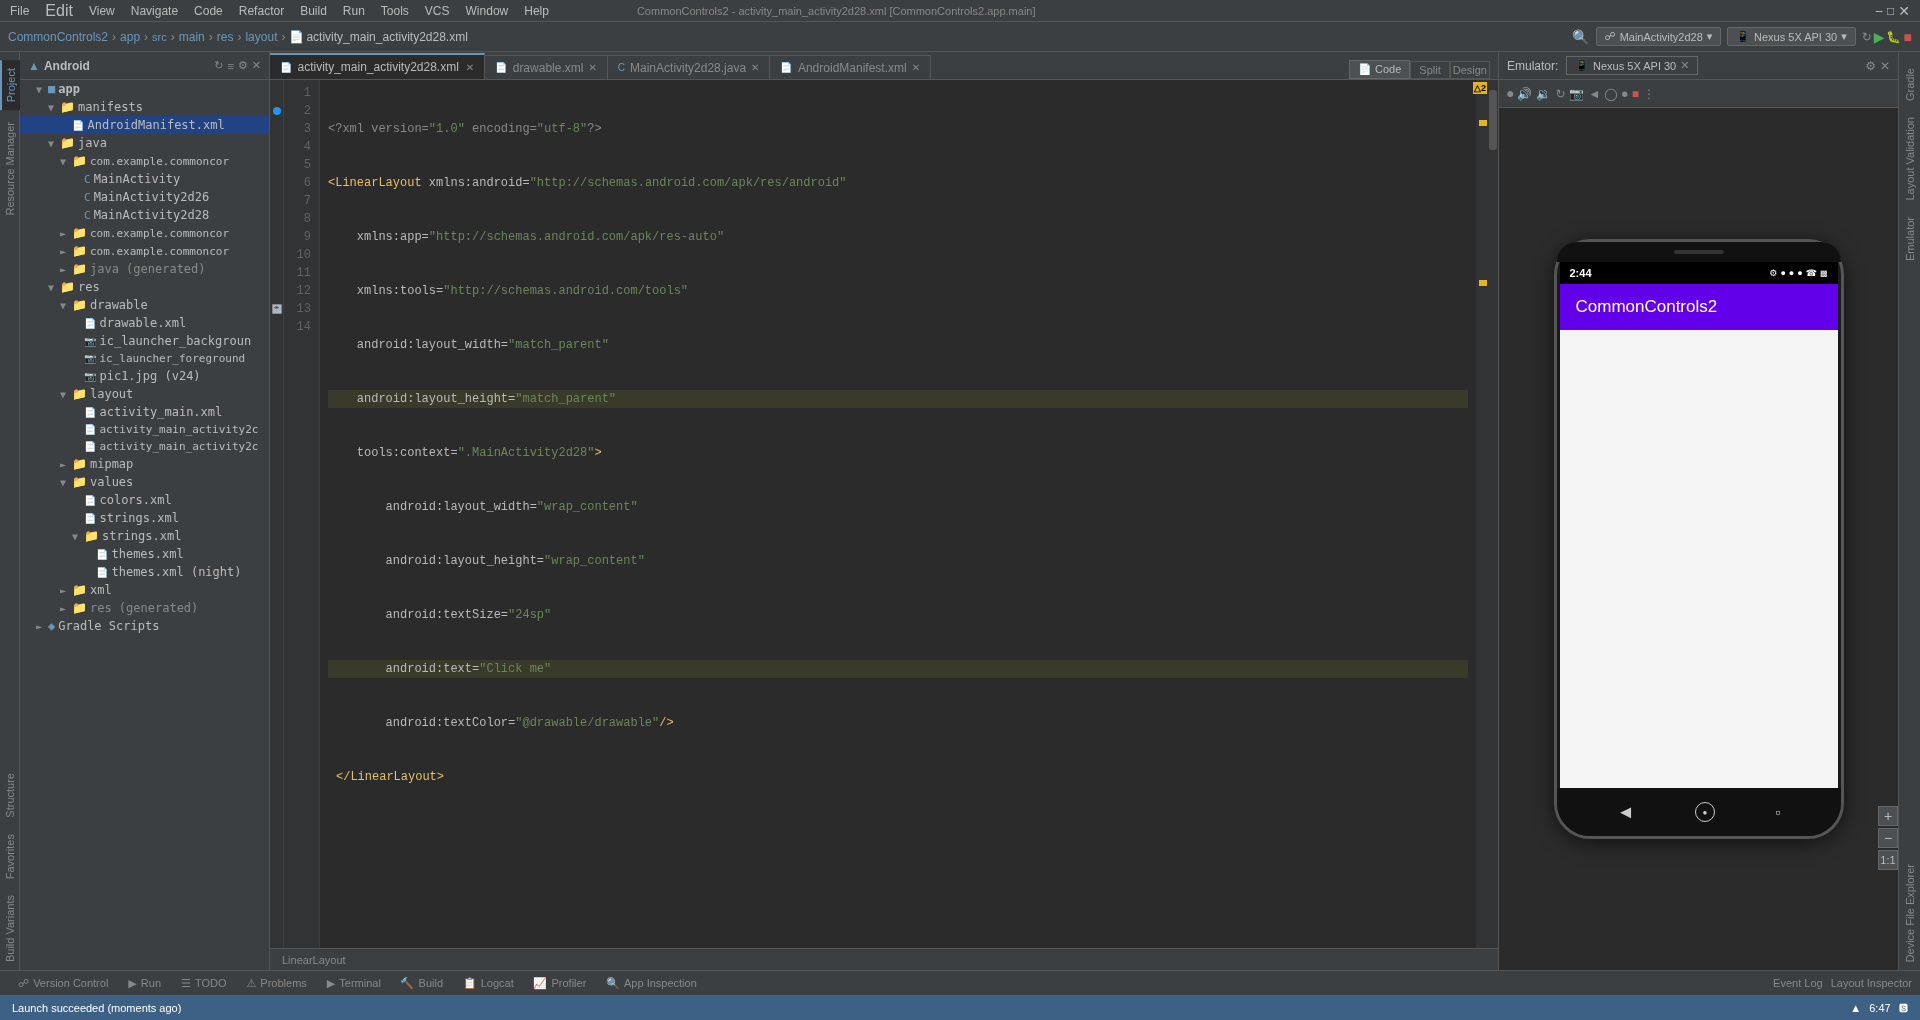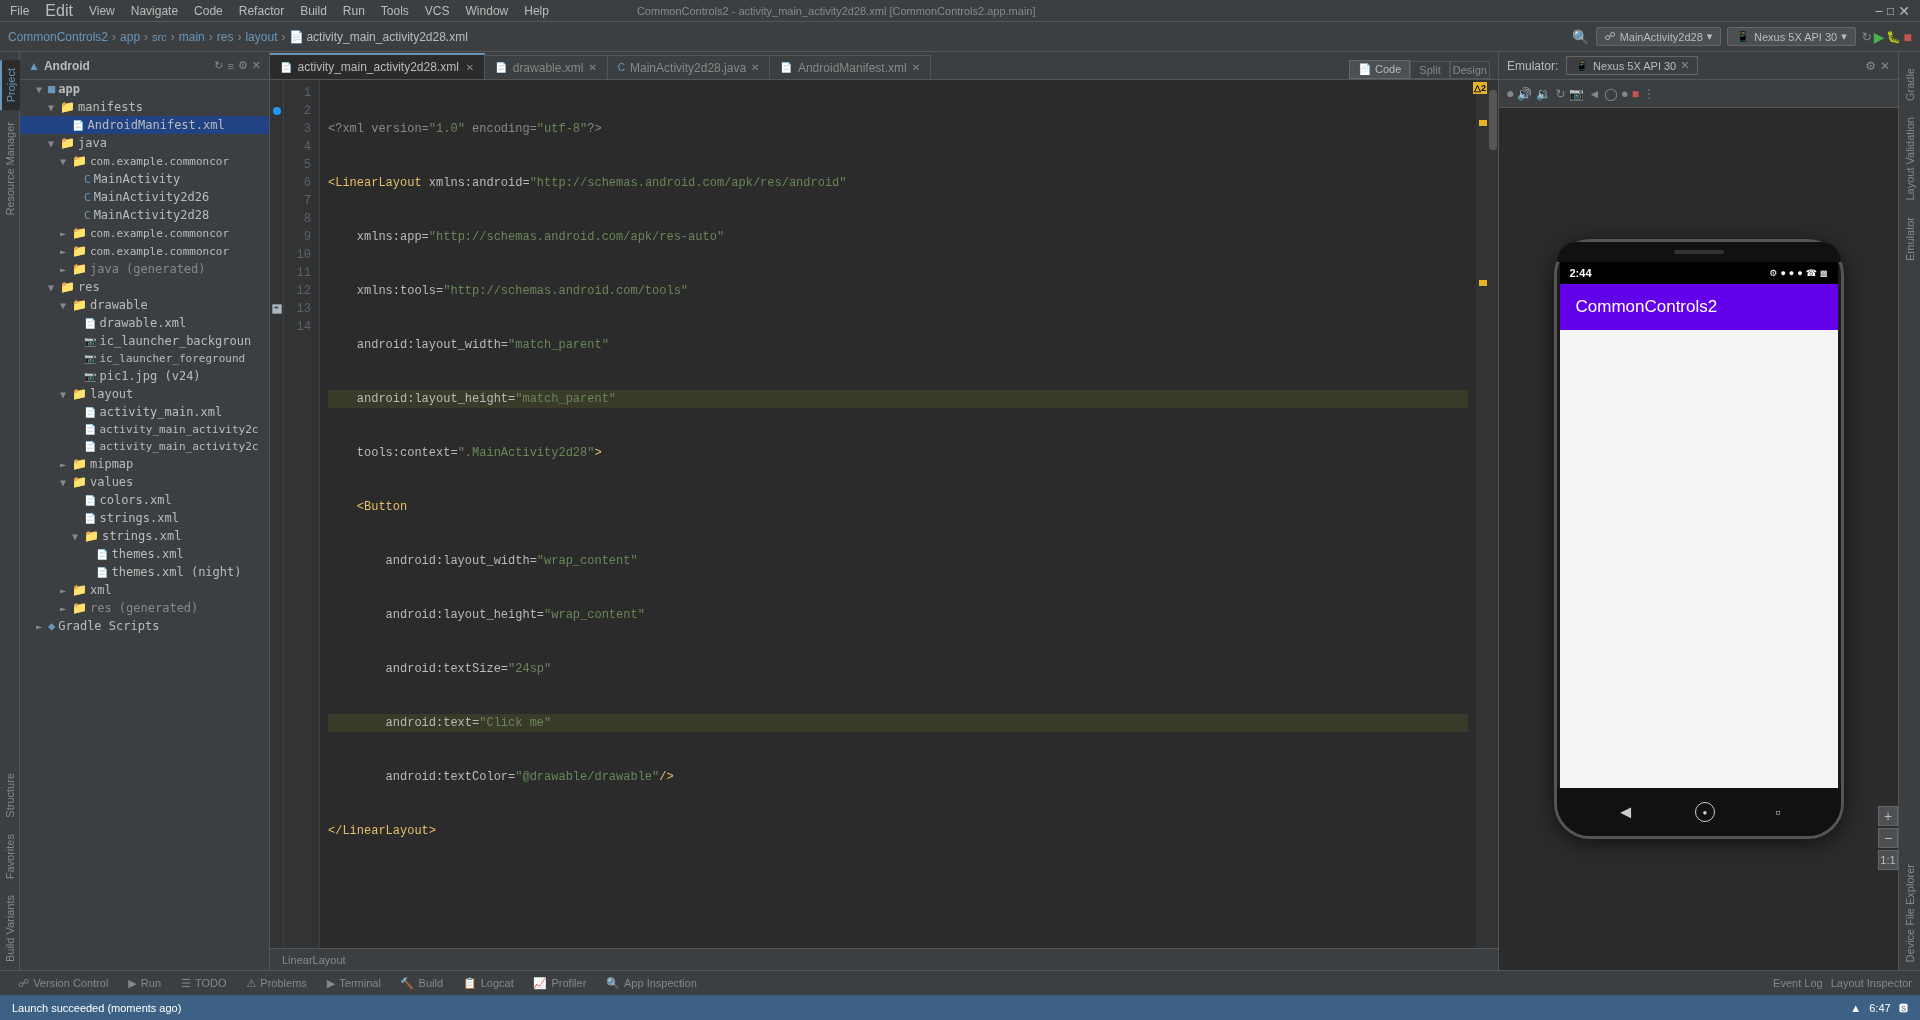--- a/index.html
+++ b/index.html
@@ -361,27 +361,26 @@
       </div>
 
       <div style="flex:1; padding:4px 8px; font-family:'Courier New',monospace; font-size:12px; line-height:18px; overflow:auto; white-space:pre; color:#a9b7c6;">
         <div style="height:18px;"><span style="color:#888;">&lt;?xml version=</span><span style="color:#6a8759;">"1.0"</span><span style="color:#888;"> encoding=</span><span style="color:#6a8759;">"utf-8"</span><span style="color:#888;">?&gt;</span></div>
         <div style="height:18px;"><span style="color:#e8bf6a;">&lt;LinearLayout</span><span style="color:#bababa;"> xmlns:android=</span><span style="color:#6a8759;">"http://schemas.android.com/apk/res/android"</span></div>
         <div style="height:18px;">    <span style="color:#bababa;">xmlns:app=</span><span style="color:#6a8759;">"http://schemas.android.com/apk/res-auto"</span></div>
         <div style="height:18px;">    <span style="color:#bababa;">xmlns:tools=</span><span style="color:#6a8759;">"http://schemas.android.com/tools"</span></div>
         <div style="height:18px;">    <span style="color:#bababa;">android:layout_width=</span><span style="color:#6a8759;">"match_parent"</span></div>
         <div style="height:18px;background:#3a3a2a;">    <span style="color:#bababa;">android:layout_height=</span><span style="color:#6a8759;">"match_parent"</span></div>
         <div style="height:18px;">    <span style="color:#bababa;">tools:context=</span><span style="color:#6a8759;">".MainActivity2d28"</span><span style="color:#e8bf6a;">&gt;</span></div>
-        <div style="height:18px;">    <span style="color:#e8bf6a;">&lt;Button</span></div>
         <div style="height:18px;">        <span style="color:#bababa;">android:layout_width=</span><span style="color:#6a8759;">"wrap_content"</span></div>
         <div style="height:18px;">        <span style="color:#bababa;">android:layout_height=</span><span style="color:#6a8759;">"wrap_content"</span></div>
         <div style="height:18px;">        <span style="color:#bababa;">android:textSize=</span><span style="color:#6a8759;">"24sp"</span></div>
         <div style="height:18px;background:#3a3a2a;">        <span style="color:#bababa;">android:text=</span><span style="color:#6a8759;">"Click me"</span></div>
         <div style="height:18px;">        <span style="color:#bababa;">android:textColor=</span><span style="color:#6a8759;">"@drawable/drawable"</span><span style="color:#e8bf6a;">/&gt;</span></div>
-        <div style="height:18px;"><span style="color:#e8bf6a;">&lt;/LinearLayout&gt;</span></div>
+        <div style="height:18px;margin-left:8px;"><span style="color:#e8bf6a;">&lt;/LinearLayout&gt;</span></div>
       </div>
 
       <div style="width:12px; background:#313335; display:flex; flex-direction:column; padding-top:2px; position:relative;">
 
         <div style="position:absolute;top:2px;right:1px;background:#e6b422;color:#000;font-size:9px;width:14px;height:12px;display:flex;align-items:center;justify-content:center;font-weight:bold;">△2</div>
         <div style="position:absolute;top:40px;right:1px;width:8px;height:6px;background:#e6b422;"></div>
         <div style="position:absolute;top:200px;right:1px;width:8px;height:6px;background:#e6b422;"></div>
       </div>
 
       <div style="width:10px; background:#313335; position:relative;">

